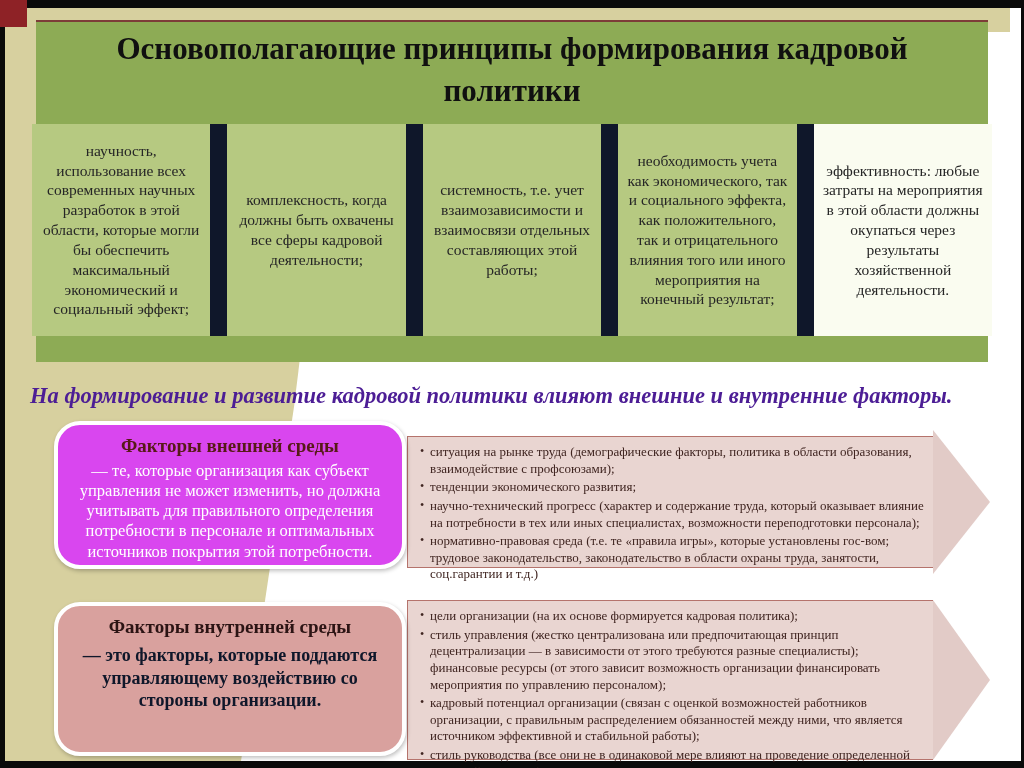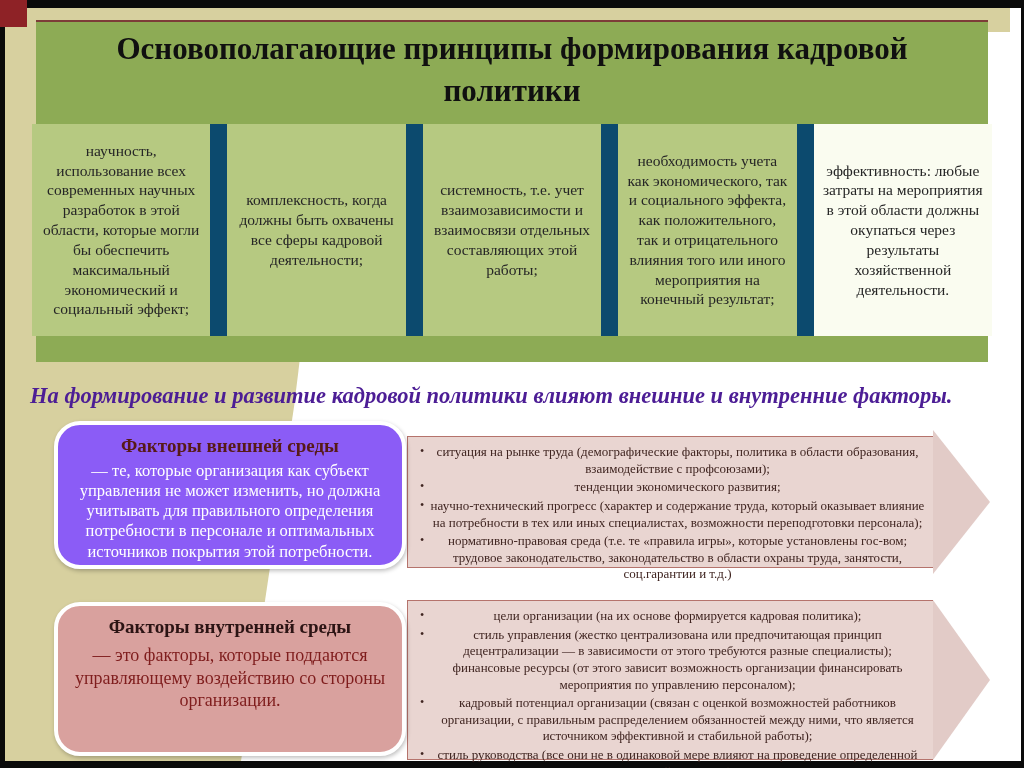--- a/index.html
+++ b/index.html
@@ -18,53 +18,53 @@
   .tan-top{position:absolute;left:5px;top:8px;width:1005px;height:24px;background:#d7d09f;}
   .tan-left{position:absolute;left:5px;top:8px;width:38px;height:754px;background:#d7d09f;}
   .tan-blob{position:absolute;left:5px;top:358px;width:295px;height:403px;background:#d7d09f;
             clip-path:polygon(0 0,100% 0,98% 12%,80% 100%,0 100%);}
 
   
   .panel{position:absolute;left:36px;top:20px;width:952px;height:342px;background:#8dab55;
          border-top:2px solid #7d3c38;box-sizing:border-box;}
   .panel-title{margin:6px auto 0;max-width:920px;text-align:center;font-weight:bold;
                font-size:31px;line-height:1.35;color:#101010;}
-  .boxes-frame{position:absolute;left:-4px;top:102px;width:960px;height:212px;background:#0c4a6e;
+  .boxes-frame{position:absolute;left:-4px;top:102px;width:960px;height:212px;background:#0f172a;
                box-sizing:border-box;padding:0;display:flex;gap:17px;}
   .pbox{flex:1;background:#b6c981;display:flex;align-items:center;justify-content:center;
         text-align:center;font-size:15.5px;line-height:1.28;color:#262626;padding:4px 8px;box-sizing:border-box;}
   .pbox.light{background:#fafcf0;text-align:center;}
 
   
   .subtitle{position:absolute;left:30px;top:383px;width:985px;font-weight:bold;font-style:italic;
             font-size:22.5px;color:#4c1d95;white-space:nowrap;}
 
   
   .fcard{position:absolute;left:54px;width:352px;border:4px solid #ffffff;border-radius:26px;
          box-sizing:border-box;box-shadow:1px 2px 4px rgba(0,0,0,.25);text-align:center;}
-  .fcard-ext{top:421px;height:148px;background:#8b5cf6;}
+  .fcard-ext{top:421px;height:148px;background:#d946ef;}
   .fcard-int{top:602px;height:154px;background:#d9a19e;}
   .fcard-title{font-weight:bold;font-size:19px;margin-top:10px;}
   .fcard-ext .fcard-title{color:#571a17;}
   .fcard-int .fcard-title{color:#2c1414;}
   .fcard-body{font-size:16.5px;line-height:1.22;padding:4px 9px 0;}
   .fcard-ext .fcard-body{color:#ffffff;}
-  .fcard-int .fcard-body{color:#7f1d1d;font-size:18px;line-height:1.25;padding-top:6px;}
+  .fcard-int .fcard-body{color:#0f172a;font-size:18px;line-height:1.25;padding-top:6px;font-weight:bold;}
 
   
   .arrow-body{position:absolute;background:#e9d5d1;border:1px solid #b5736c;border-right:none;box-sizing:border-box;}
   .arrow-body.ext{left:407px;top:436px;width:526px;height:132px;}
   .arrow-body.int{left:407px;top:600px;width:526px;height:160px;}
   .arrow-head{position:absolute;width:0;height:0;border-style:solid;border-color:transparent;}
   .arrow-head.ext{left:933px;top:430px;border-width:72px 0 72px 57px;border-left-color:#e2cbc7;}
   .arrow-head.int{left:933px;top:600px;border-width:80px 0 80px 57px;border-left-color:#e2cbc7;}
 
   ul.bullets{margin:0;padding:7px 8px 4px 12px;list-style:none;}
   ul.bullets li{position:relative;padding-left:10px;font-size:13px;line-height:1.28;
-                color:#3f2420;margin-bottom:2px;text-align:center;}
+                color:#3f2420;margin-bottom:2px;}
   ul.bullets li::before{content:"\2022";position:absolute;left:0;top:0;font-size:12px;color:#3f2420;}
 </style>
 </head>
 <body>
 
 <div class="slide">
 
   <div class="tan-top"></div>
   <div class="tan-left"></div>
   <div class="tan-blob"></div>

